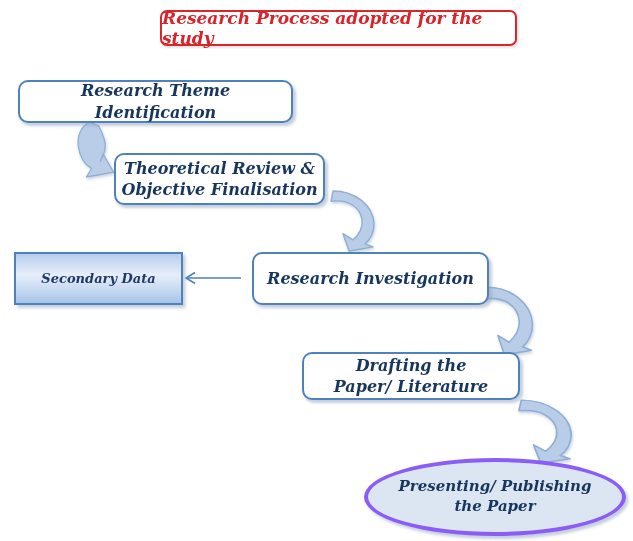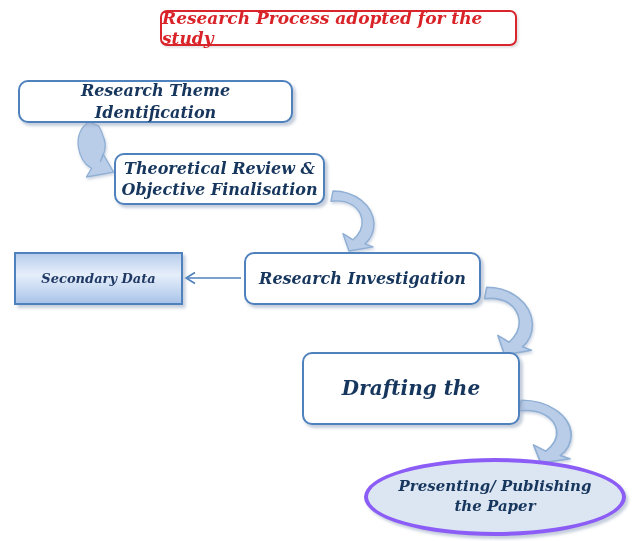--- a/index.html
+++ b/index.html
@@ -18,28 +18,28 @@
   .title-box{
     position:absolute;left:120px;top:10px;width:357px;height:36px;
     display:flex;align-items:center;justify-content:center;box-sizing:border-box;
     border:2px solid #d8262c;border-radius:7px;background:#ffffff;
     color:#d92328;font-style:italic;font-weight:bold;font-size:17px;
     box-shadow:1.5px 2px 2px rgba(190,190,190,0.4);
     margin-left:40px;
   }
   .box-theme{left:18px;top:80px;width:275px;height:43px;font-size:16px;}
   .box-review{left:114px;top:153px;width:211px;height:52px;font-size:16px;}
-  .box-investigation{left:244px;top:252px;width:237px;height:53px;font-size:16px;}
+  .box-investigation{left:252px;top:252px;width:237px;height:53px;font-size:16px;}
   .box-secondary{
     left:14px;top:252px;width:169px;height:53px;font-size:13px;border-radius:0;
     background:linear-gradient(180deg,#b7cdec 0%,#e6eefa 42%,#cuddle 0,#cfdff4 65%,#a9c4e8 100%);
     background:linear-gradient(180deg,#b7cdec 0%,#e6eefa 42%,#cfdff4 65%,#a9c4e8 100%);
     color:#1f3864;
   }
-  .box-drafting{left:302px;top:352px;width:218px;height:73px;font-size:20px;}
+  .box-drafting{left:302px;top:352px;width:218px;height:48px;font-size:16px;}
   .ellipse{
     left:364px;top:458px;width:262px;height:78px;border-radius:50%;
     background:#dce6f2;border:4px solid #8b5cf6;font-size:15px;
   }
   .arrow{position:absolute;filter:drop-shadow(1.5px 2px 1.5px rgba(160,175,200,0.55));}
   .arrow svg,.connector svg{display:block;width:100%;height:100%;}
   .connector{position:absolute;}
 </style>
 </head>
 <body>
@@ -97,20 +97,21 @@
   <div class="node box-secondary">
     <span>Secondary Data</span>
   </div>
 
   <div class="node box-investigation">
     <span>Research Investigation</span>
   </div>
 
   <div class="node box-drafting">
     <span>Drafting the</span>
+    <span>Paper/ Literature</span>
   </div>
 
   <div class="node ellipse">
     <span>Presenting/ Publishing</span>
     <span>the Paper</span>
   </div>
 
 </div>
 
 </body></html>

